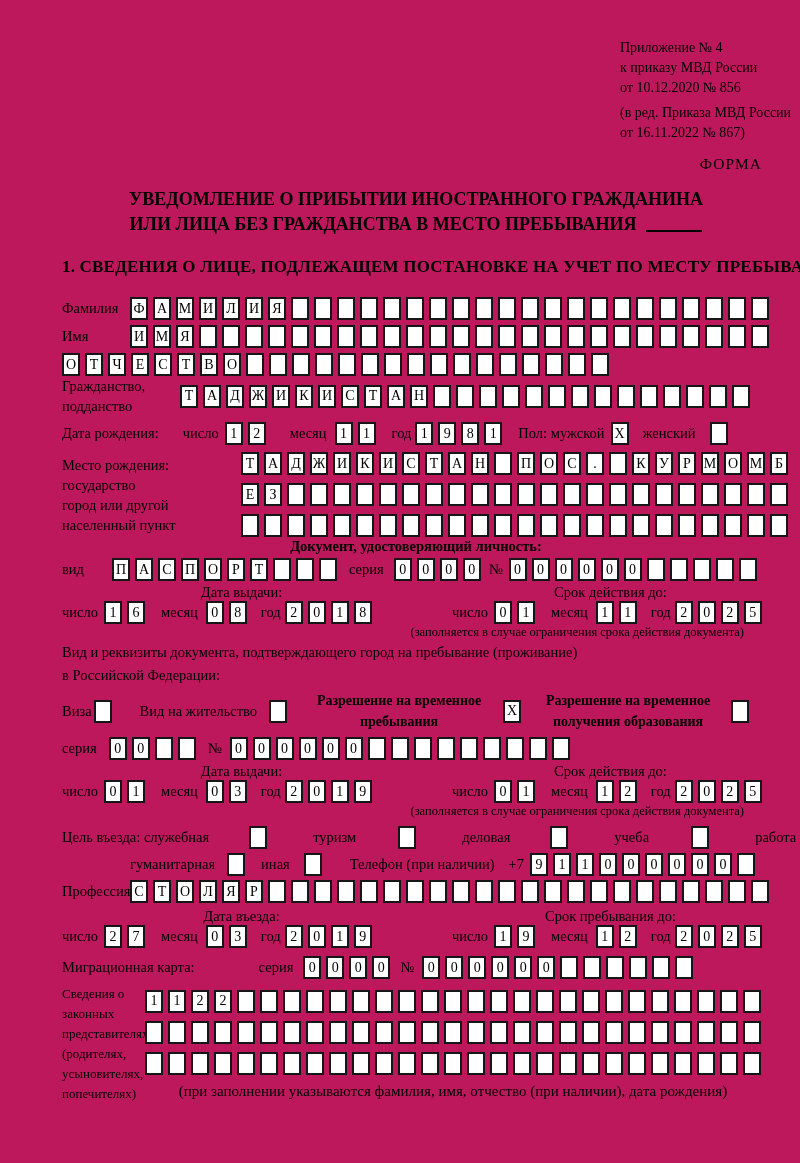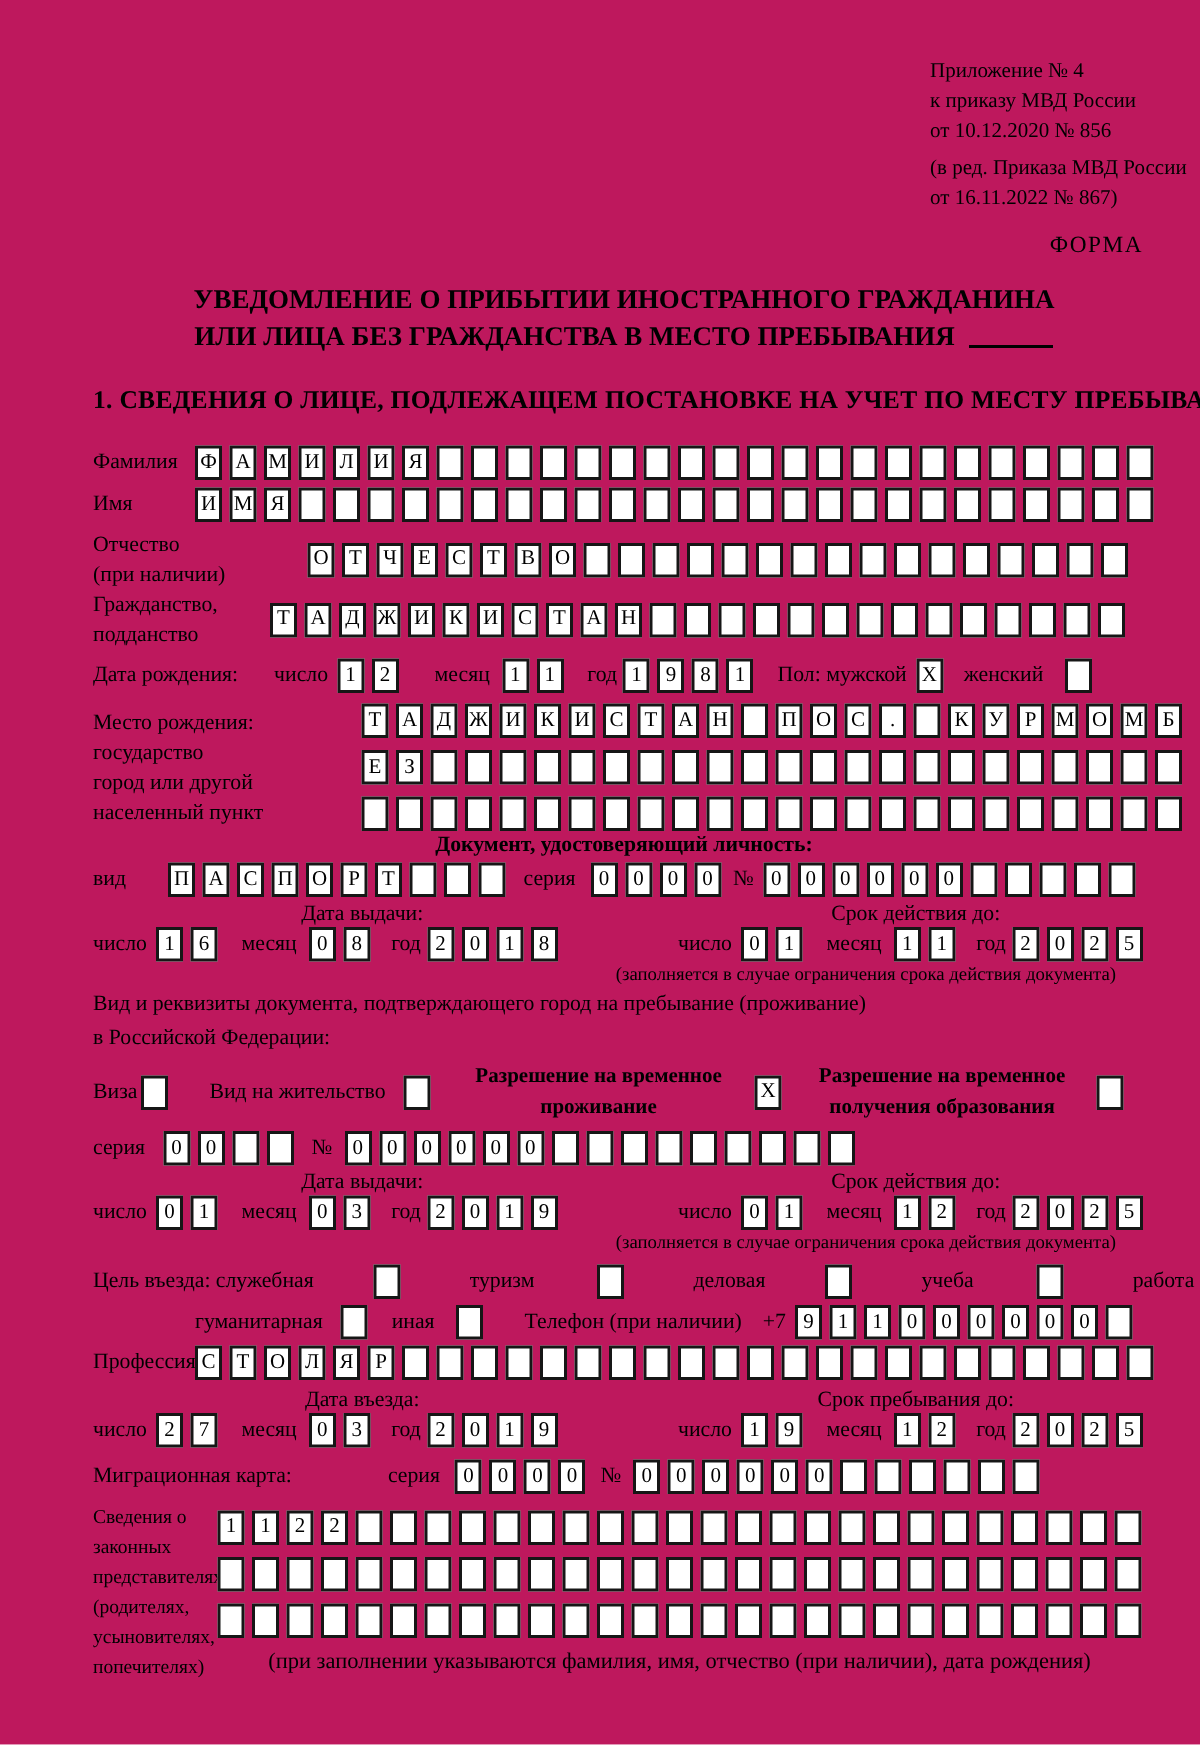--- a/index.html
+++ b/index.html
@@ -126,24 +126,20 @@
         <span class="cell"></span>
         <span class="cell"></span>
         <span class="cell"></span>
         <span class="cell"></span>
         <span class="cell"></span>
         <span class="cell"></span>
       </span>
   </div>
 
   <div class="frow mt5">
-    <span class="mlbl w143">
-      <div>Отчество</div>
-      <div>(при наличии)</div>
-    </span>
     <span class="cells">
         <span class="cell">О</span>
         <span class="cell">Т</span>
         <span class="cell">Ч</span>
         <span class="cell">Е</span>
         <span class="cell">С</span>
         <span class="cell">Т</span>
         <span class="cell">В</span>
         <span class="cell">О</span>
         <span class="cell"></span>
@@ -403,21 +399,21 @@
   <div class="plain mt3">Вид и реквизиты документа, подтверждающего город на пребывание (проживание)</div>
   <div class="plain mt4">в Российской Федерации:</div>
 
   <div class="frow mt5">
     <span class="lbl">Виза</span>
     <span class="cell ml2"></span>
     <span class="lbl ml28">Вид на жительство</span>
     <span class="cell ml12"></span>
     <div class="cb cbw1 ml16">
       <div>Разрешение на временное</div>
-      <div>проживание</div>
+      <div>пребывания</div>
     </div>
     <span class="cell ml8">X</span>
     <div class="cb cbw2 ml14">
       <div>Разрешение на временное</div>
       <div>получения образования</div>
     </div>
     <span class="cell ml10"></span>
   </div>
 
   <div class="frow mt5">

